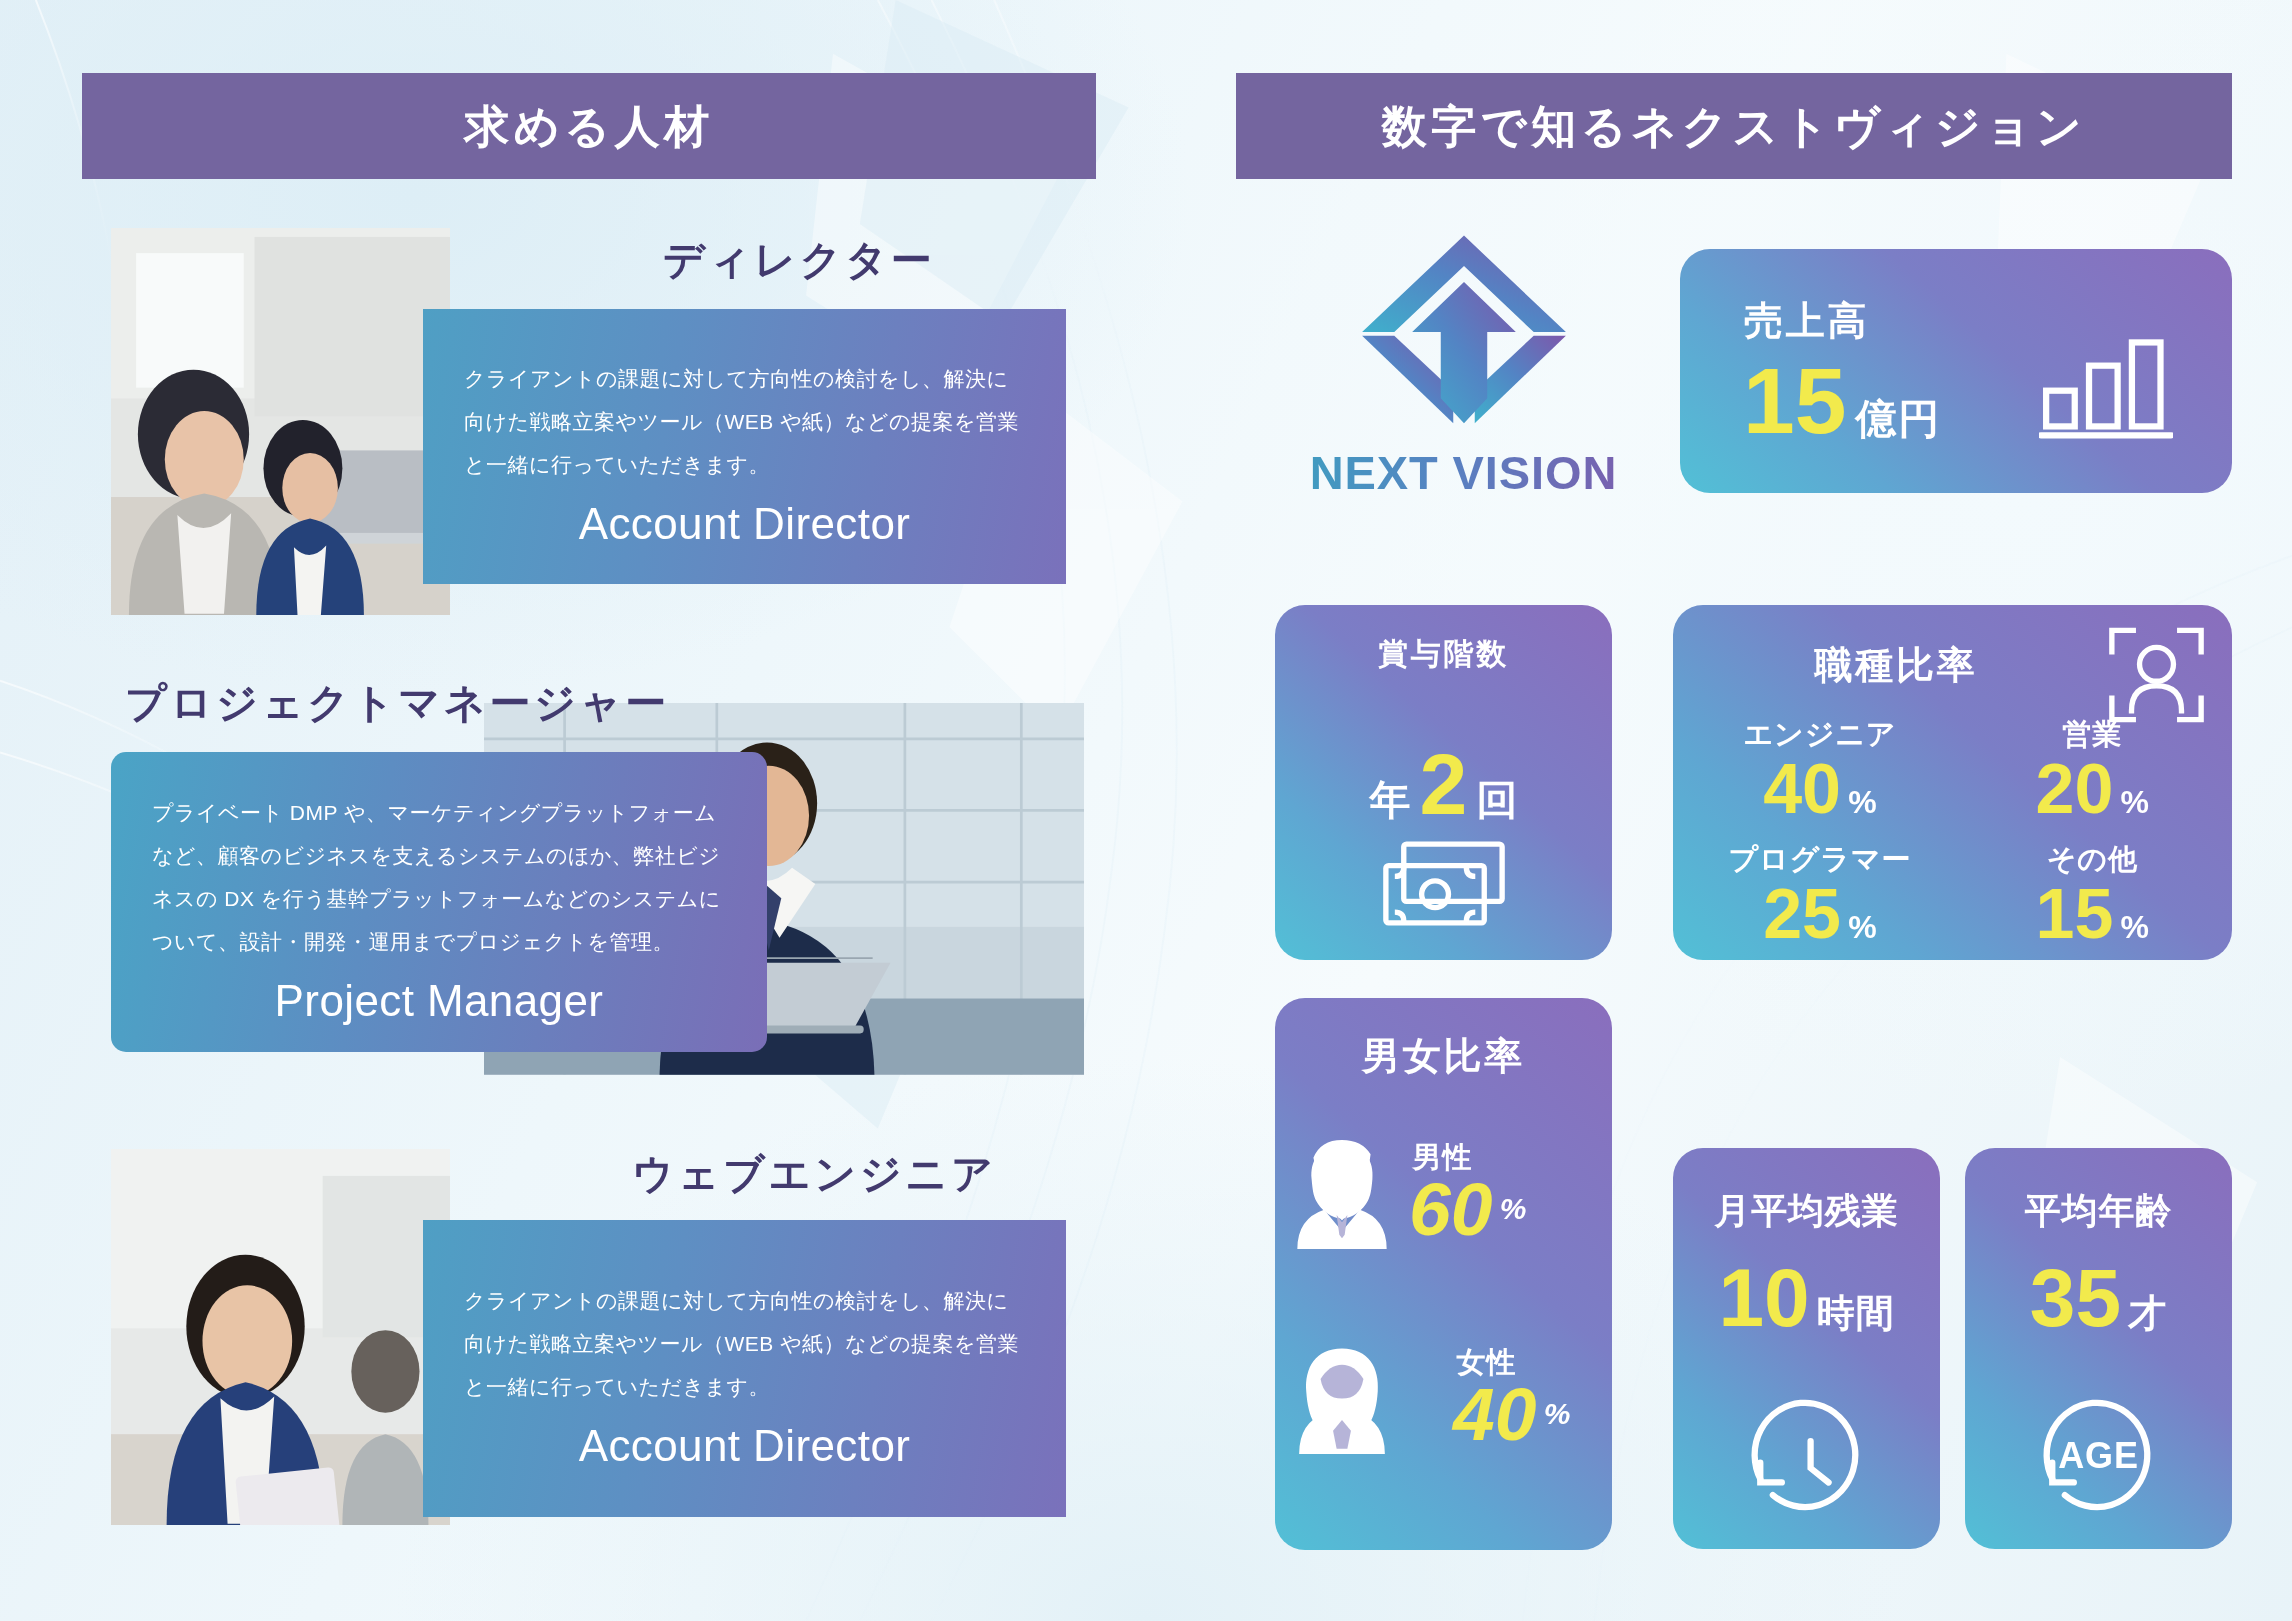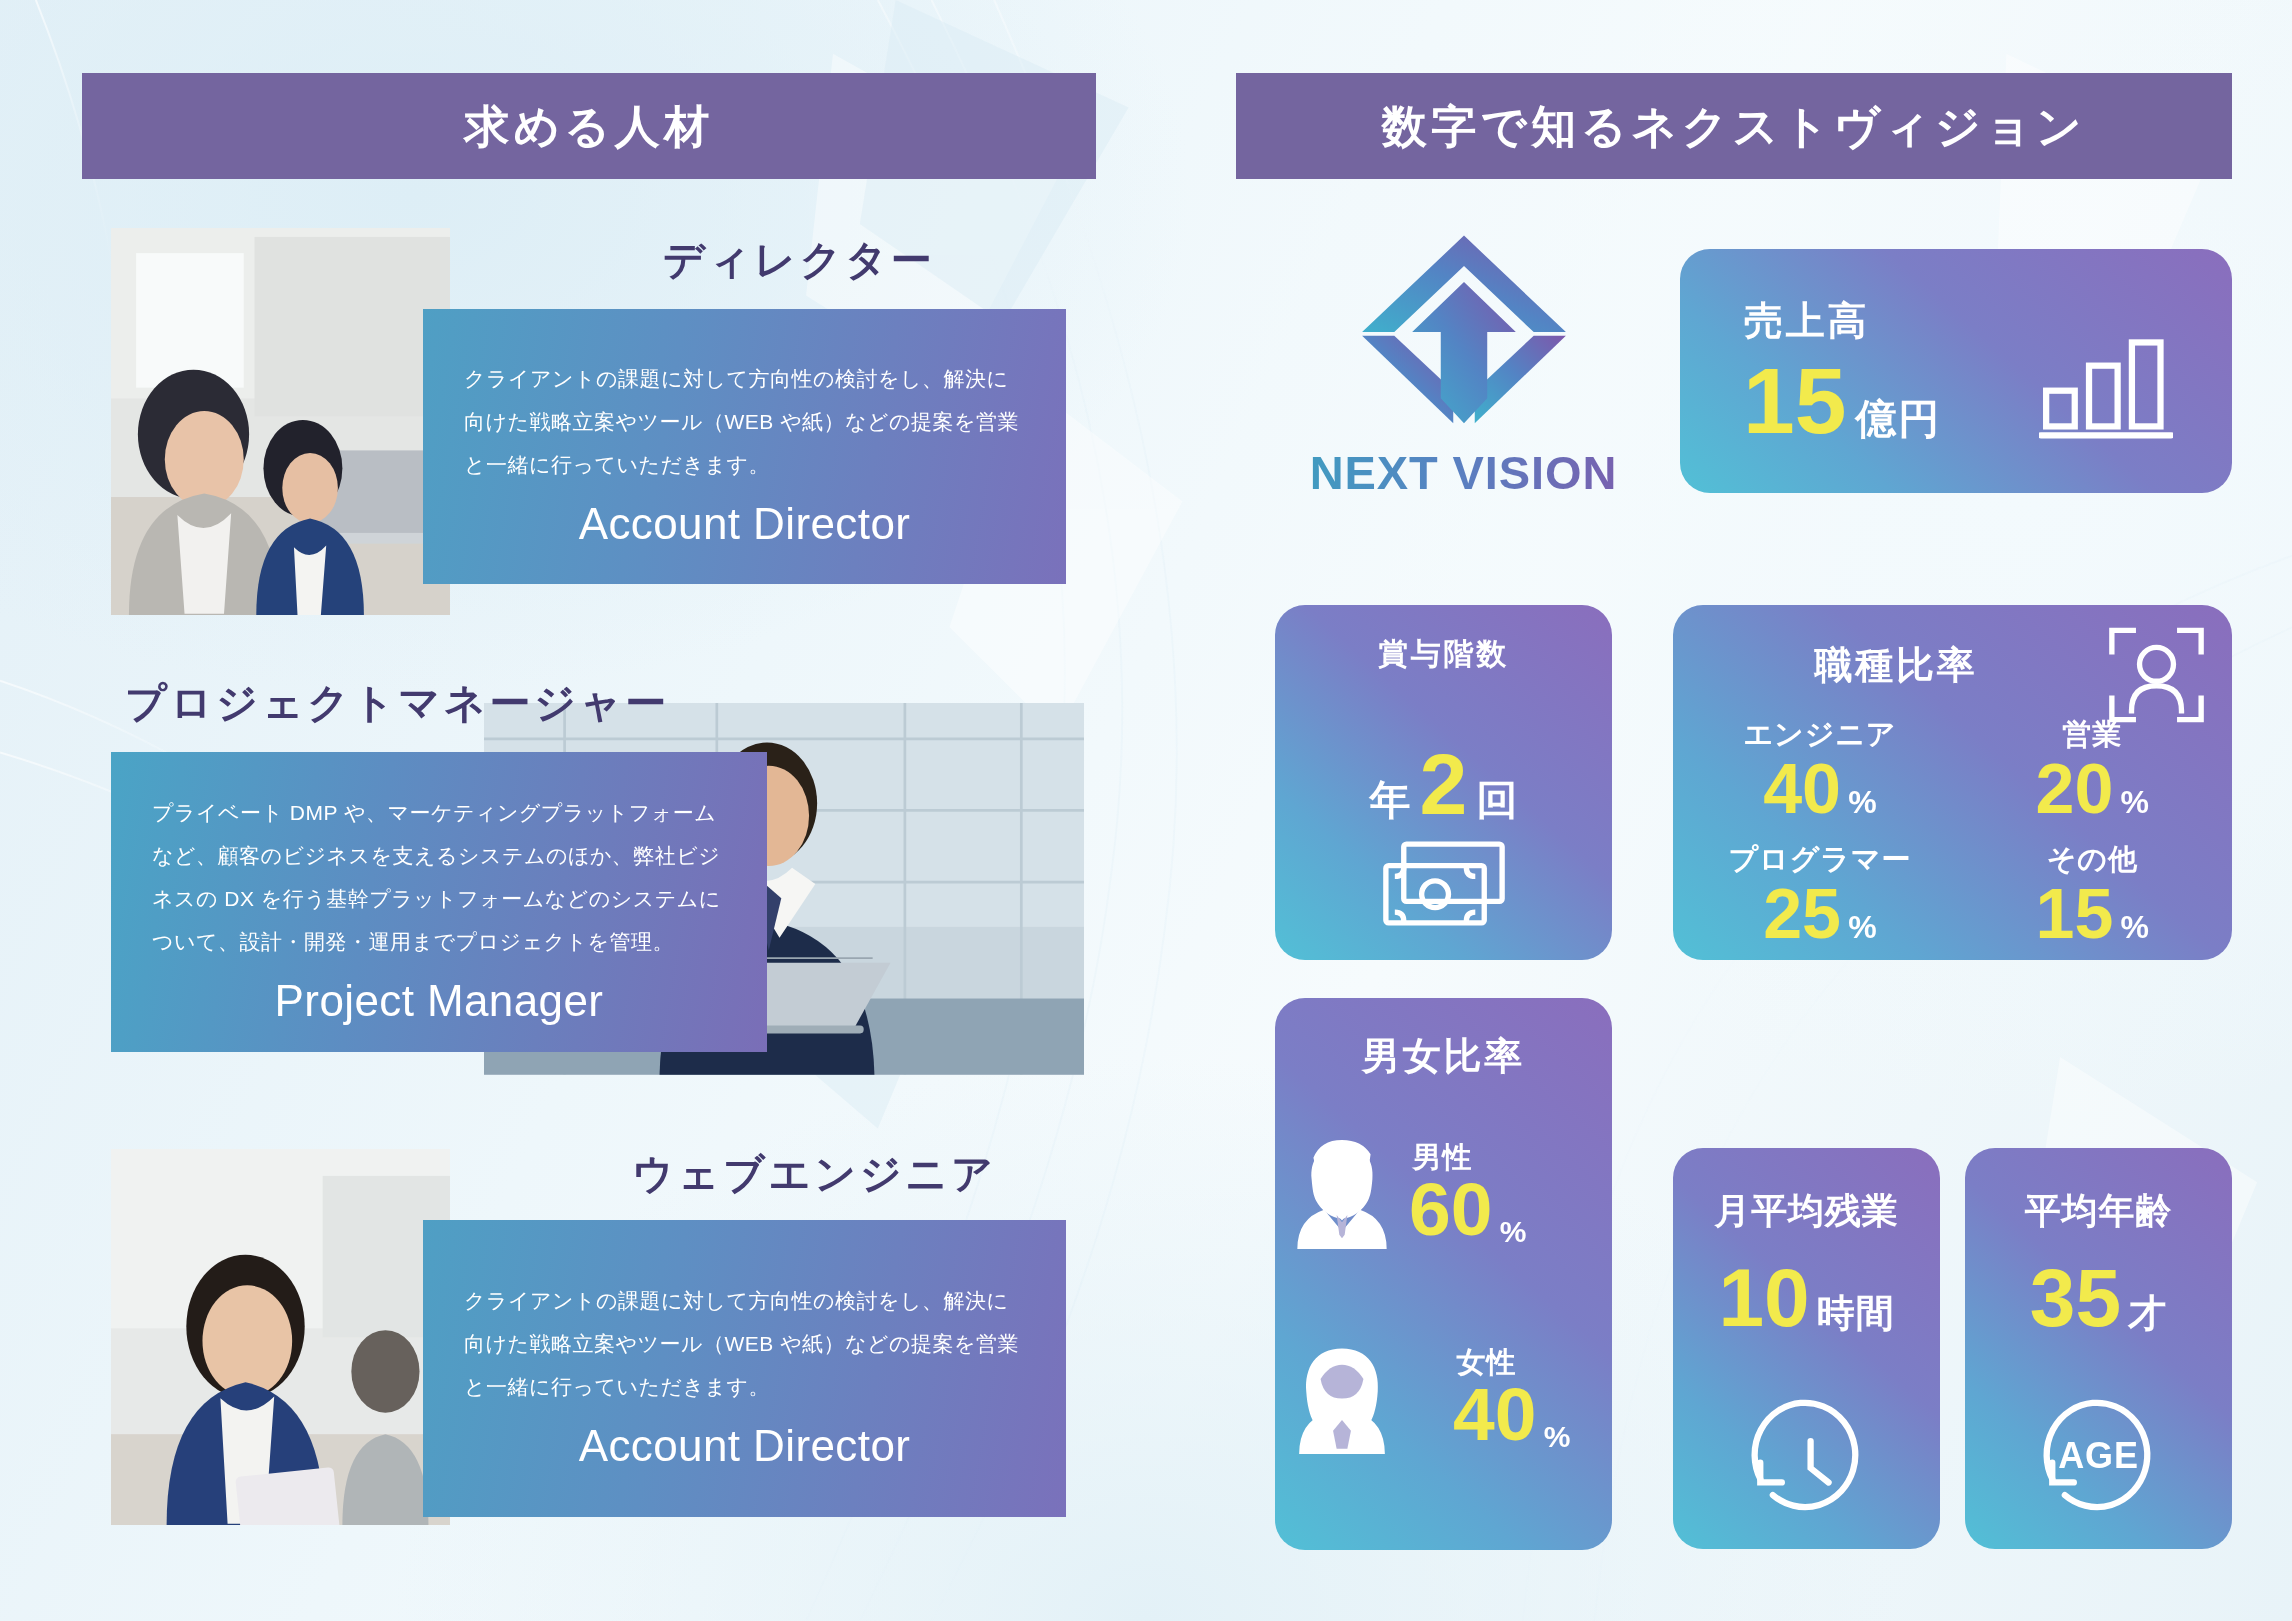--- a/index.html
+++ b/index.html
@@ -160,21 +160,21 @@
   #jr-c2 { left: 7.2px;   top: 240px; }
   #jr-c3 { left: 50%;   top: 240px; }
 
   
   #card-gender { left: 1275px; top: 998px; width: 337px; height: 552px; }
   #card-gender .stat-title { top: 39px; font-size: 38px; }
   .g-row { position: absolute; left: 0; width: 100%; display: flex; align-items: center; }
   .g-ico { width: 134px; display: flex; justify-content: center; }
   .g-right { display: flex; flex-direction: column; align-items: flex-start; }
   .g-label { font-size: 29px; font-weight: 700; color: #fff; letter-spacing: 0.9px; line-height: 1; margin-left: 3.6px; }
-  .g-val { display: flex; align-items: flex-end; }
+  .g-val { display: flex; align-items: center; font-style: italic; }
   .g-val .num { font-size: 75px; }
   .g-val .unit { font-size: 30px; margin-left: 7.2px; }
   #g-row-0 { top: 142px; }
   #g-row-1 { top: 347px; gap: 44px; }
 
   
   #card-overtime { left: 1673px; top: 1148px; width: 267px; height: 401px; }
   #card-age      { left: 1965px; top: 1148px; width: 267px; height: 401px; }
   .sm-title { position: absolute; width: 100%; text-align: center; top: 39px; font-size: 36px; font-weight: 700; letter-spacing: 0.9px; }
   .sm-value { position: absolute; left: 0; right: 0; top: 109px; display: flex; align-items: baseline; justify-content: center; }
@@ -280,21 +280,21 @@
         <g>
           <path d="M238 362 l176 0 l40 -72 l-148 0 z" fill="#c3ccd4"></path>
           <path d="M280 286 l154 0 l0 -2 l-148 0 z" fill="#99a6b0"></path>
           <rect x="238" y="360" width="186" height="9" rx="4" fill="#9fadb7"></rect>
         </g>
       </svg>
     </div>
 
     <div class="job-heading" style="left:125px; top:683px;">プロジェクトマネージャー</div>
 
-    <div class="job-panel panel-b" style="left:111px; top:752px; width:656px; height:300px;">
+    <div class="job-panel panel-b" style="left:111px; top:752px; width:656px; height:300px;border-radius:15px;">
       <div class="job-body">プライベート DMP や、マーケティングプラットフォームなど、顧客のビジネスを支えるシステムのほか、弊社ビジネスの DX を行う基幹プラットフォームなどのシステムについて、設計・開発・運用までプロジェクトを管理。</div>
       <div class="job-role role-left">Project Manager</div>
     </div>
   </div>
 
   <div class="job-card">
 
     <div class="job-photo" style="left:111px; top:1149px; width:339px; height:376px;">
       <svg class="ph-img" viewBox="0 0 378 420" preserveAspectRatio="xMidYMid slice">
         <rect width="378" height="420" fill="#e7e9e8"></rect>

